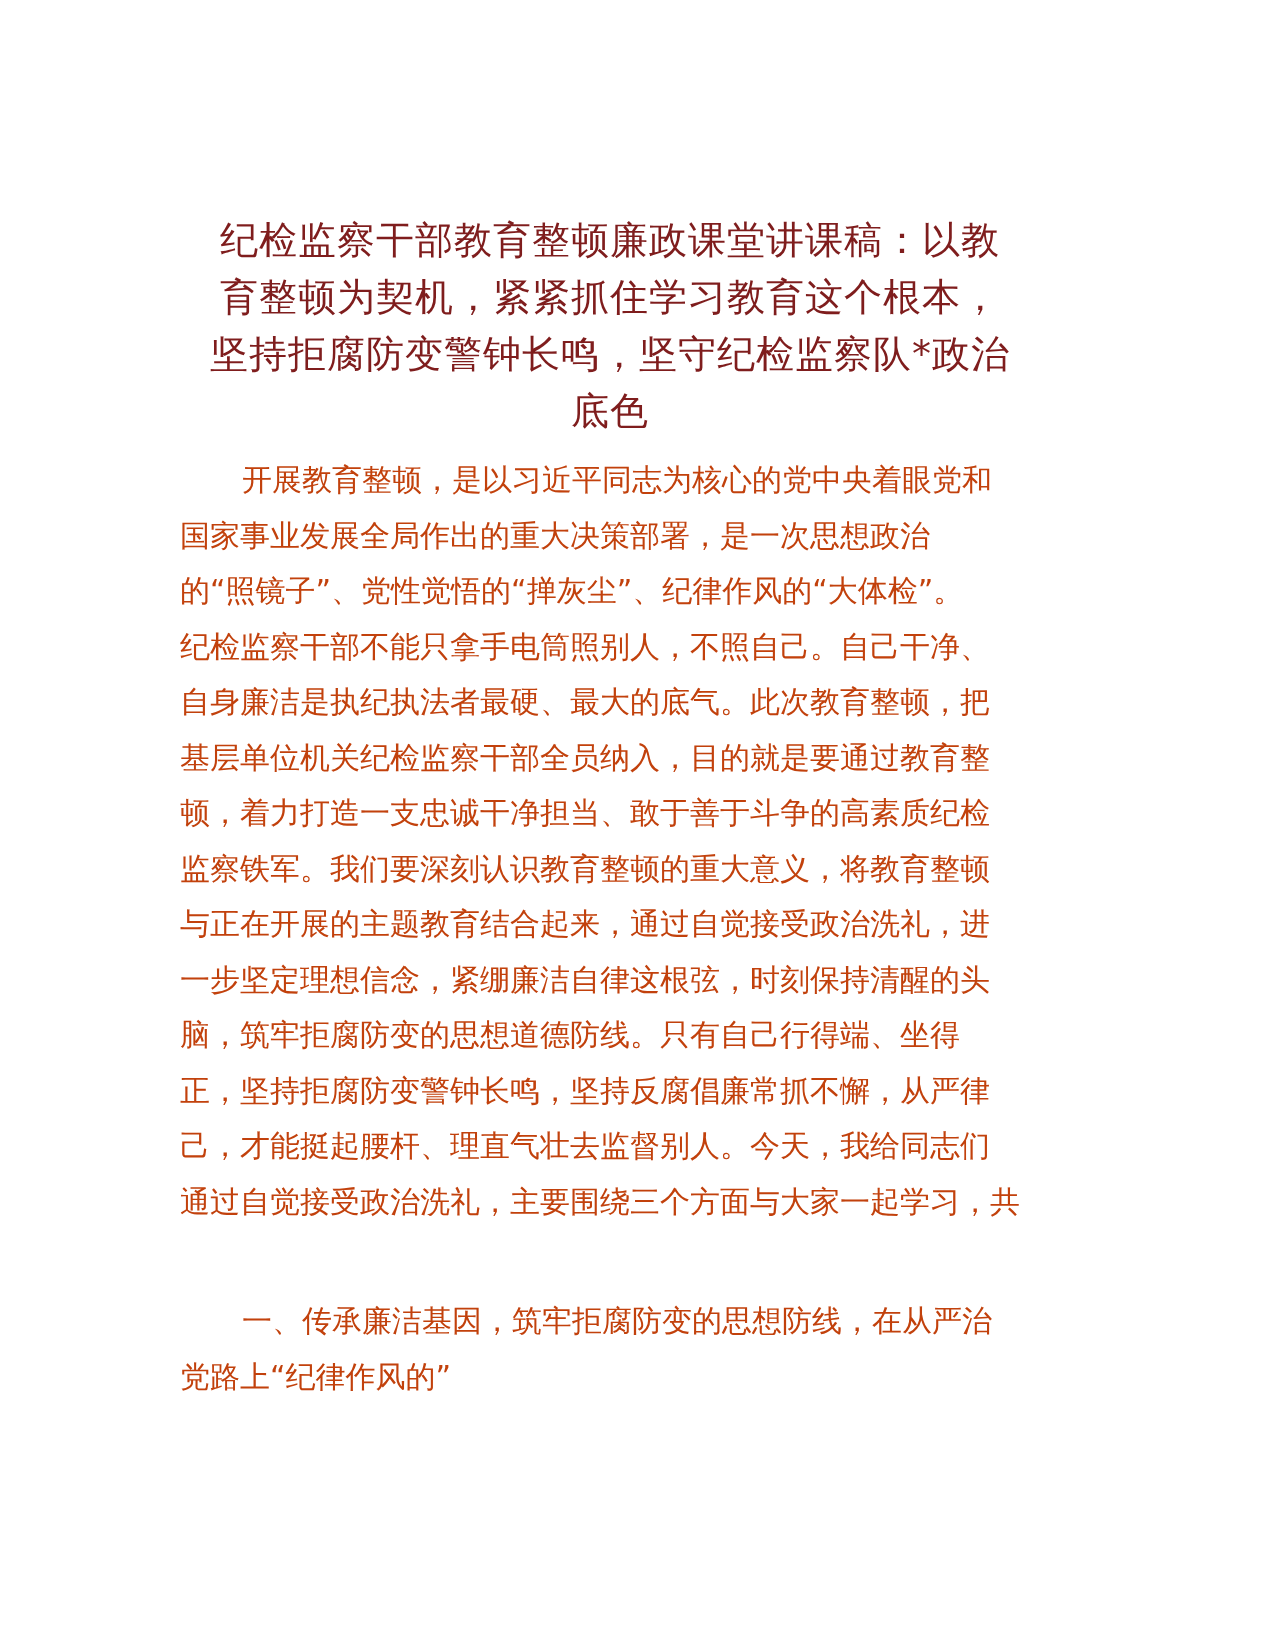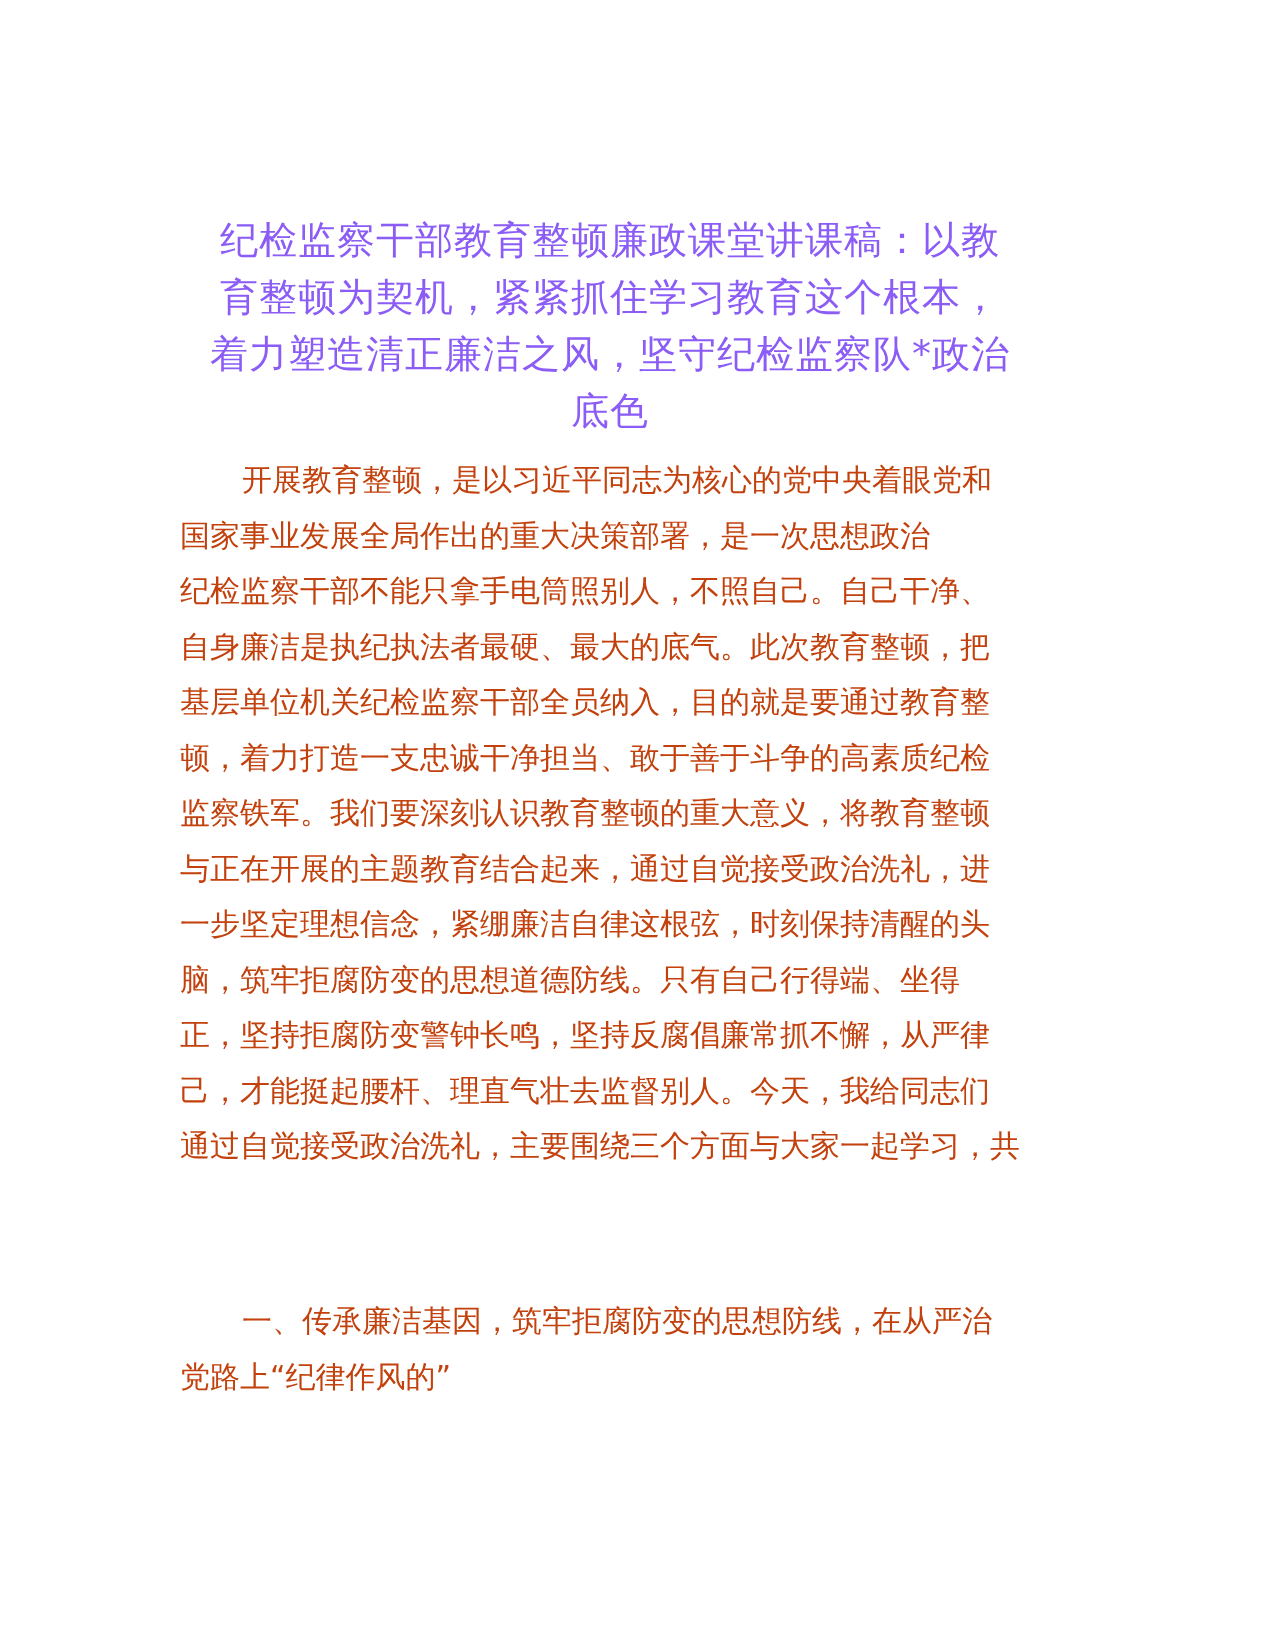--- a/index.html
+++ b/index.html
@@ -29,21 +29,21 @@
       top: 212px;
       width: 880px;
       text-align: center;
     }
     .title-line {
       display: block;
       font-size: 38px;
       line-height: 57px;
       letter-spacing: 1px;
       white-space: nowrap;
-      color: #8b5cf6;
+      color: #7f1d1d;
     }
     .body-block {
       position: absolute;
       left: 180px;
       top: 452px;
       width: 860px;
     }
     .body-line {
       display: block;
       font-size: 30px;
@@ -62,27 +62,28 @@
     }
   </style>
 </head>
 <body>
 
 <div class="page">
 
   <div class="title-block">
     <span class="title-line">纪检监察干部教育整顿廉政课堂讲课稿：以教</span>
     <span class="title-line">育整顿为契机，紧紧抓住学习教育这个根本，</span>
-    <span class="title-line">着力塑造清正廉洁之风，坚守纪检监察队*政治</span>
+    <span class="title-line">坚持拒腐防变警钟长鸣，坚守纪检监察队*政治</span>
     <span class="title-line">底色</span>
   </div>
 
   <div class="body-block">
     <span class="body-line indent">开展教育整顿，是以习近平同志为核心的党中央着眼党和</span>
     <span class="body-line">国家事业发展全局作出的重大决策部署，是一次思想政治</span>
+    <span class="body-line">的“照镜子”、党性觉悟的“掸灰尘”、纪律作风的“大体检”。</span>
     <span class="body-line">纪检监察干部不能只拿手电筒照别人，不照自己。自己干净、</span>
     <span class="body-line">自身廉洁是执纪执法者最硬、最大的底气。此次教育整顿，把</span>
     <span class="body-line">基层单位机关纪检监察干部全员纳入，目的就是要通过教育整</span>
     <span class="body-line">顿，着力打造一支忠诚干净担当、敢于善于斗争的高素质纪检</span>
     <span class="body-line">监察铁军。我们要深刻认识教育整顿的重大意义，将教育整顿</span>
     <span class="body-line">与正在开展的主题教育结合起来，通过自觉接受政治洗礼，进</span>
     <span class="body-line">一步坚定理想信念，紧绷廉洁自律这根弦，时刻保持清醒的头</span>
     <span class="body-line">脑，筑牢拒腐防变的思想道德防线。只有自己行得端、坐得</span>
     <span class="body-line">正，坚持拒腐防变警钟长鸣，坚持反腐倡廉常抓不懈，从严律</span>
     <span class="body-line">己，才能挺起腰杆、理直气壮去监督别人。今天，我给同志们</span>

